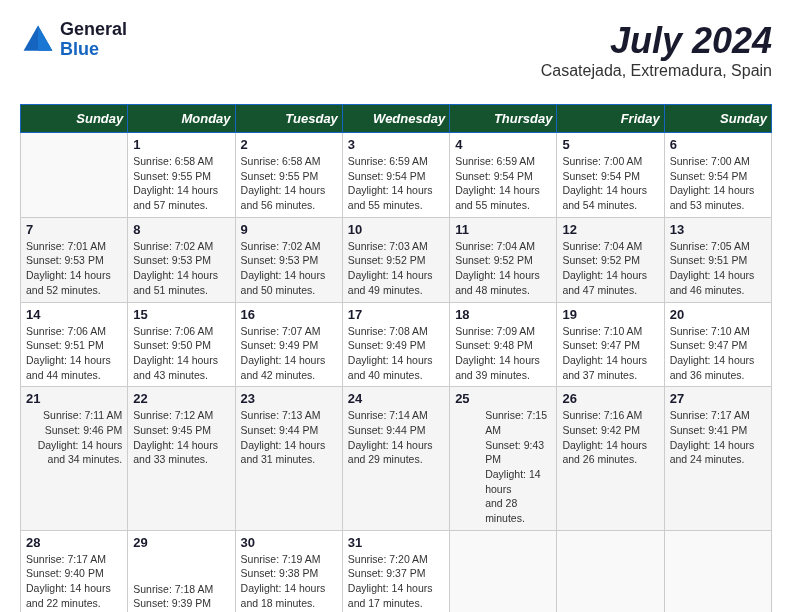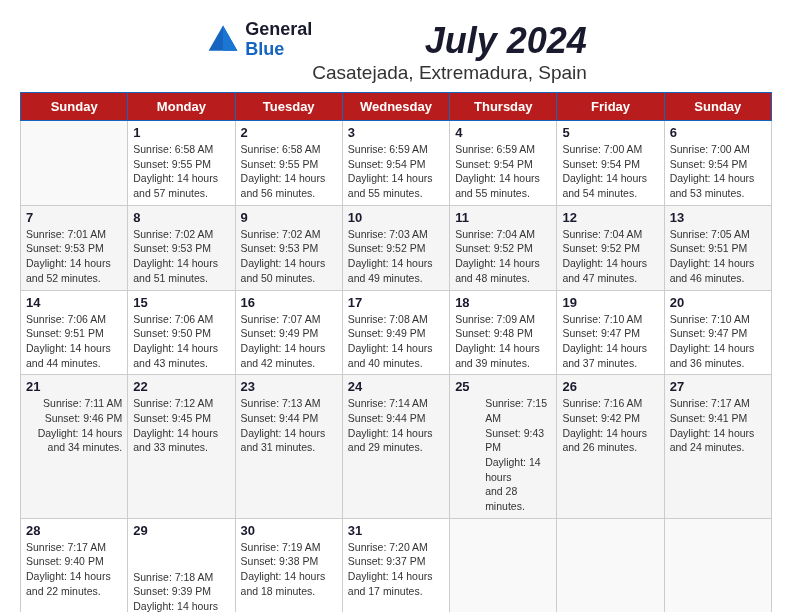--- a/index.html
+++ b/index.html
@@ -5,23 +5,23 @@
     * { box-sizing: border-box; margin: 0; padding: 0; }
     body {
       font-family: Arial, sans-serif;
       background: #fff;
       width: 792px;
       min-height: 612px;
       padding: 20px;
     }
     .header {
       display: flex;
-      justify-content: center;
+      justify-content: space-between;
       align-items: flex-start;
-      margin-bottom: 8px;
+      margin-bottom: 24px;
     }
     .logo {
       display: flex;
       align-items: center;
     }
     .logo-text {
       font-size: 18px;
       font-weight: bold;
       color: #1a1a2e;
       line-height: 1.1;
@@ -35,36 +35,37 @@
     .title-block {
       text-align: right;
     }
     .month-year {
       font-size: 36px;
       font-weight: bold;
       color: #1a1a2e;
       font-style: italic;
     }
     .location {
-      font-size: 19px;
+      font-size: 16px;
       color: #333;
     }
     table {
       width: 100%;
       border-collapse: collapse;
       font-size: 11px;
     }
     thead tr th {
-      background-color: #b91c1c;
+      background-color: #14532d;
       color: #fff;
       padding: 6px 4px;
-      text-align: center;
+      text-align: right;
       font-size: 13px;
       font-weight: bold;
       border: 1px solid #1565c0;
+      font-style: italic;
     }
     tbody tr td {
       border: 1px solid #ccc;
       vertical-align: top;
       padding: 4px 5px;
       width: 106px;
       min-height: 80px;
       background: #fff;
     }
     tbody tr:nth-child(even) td {

